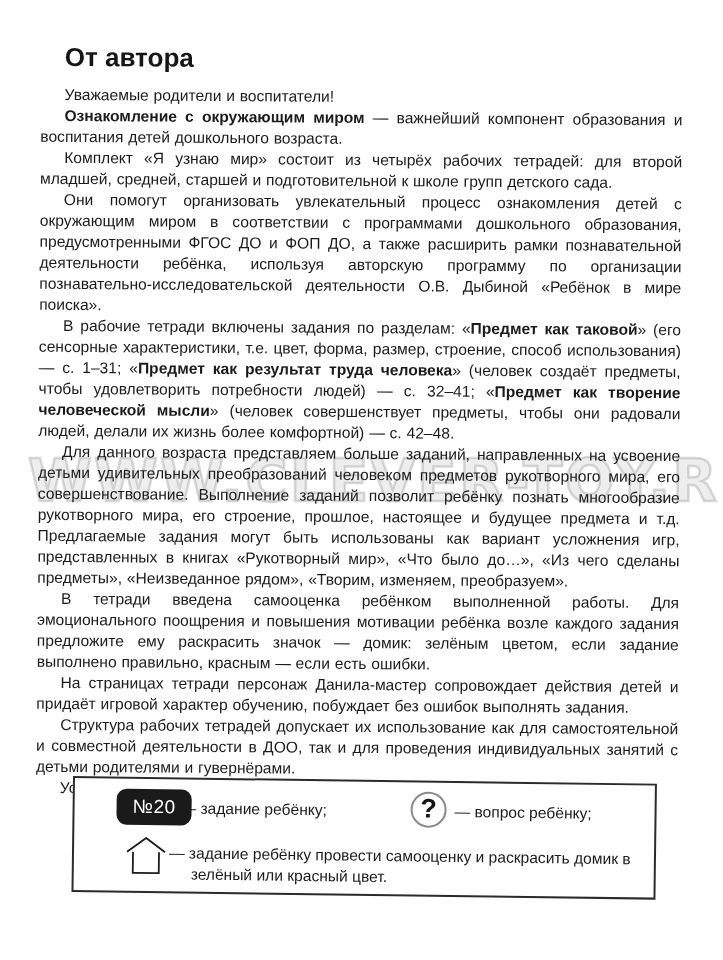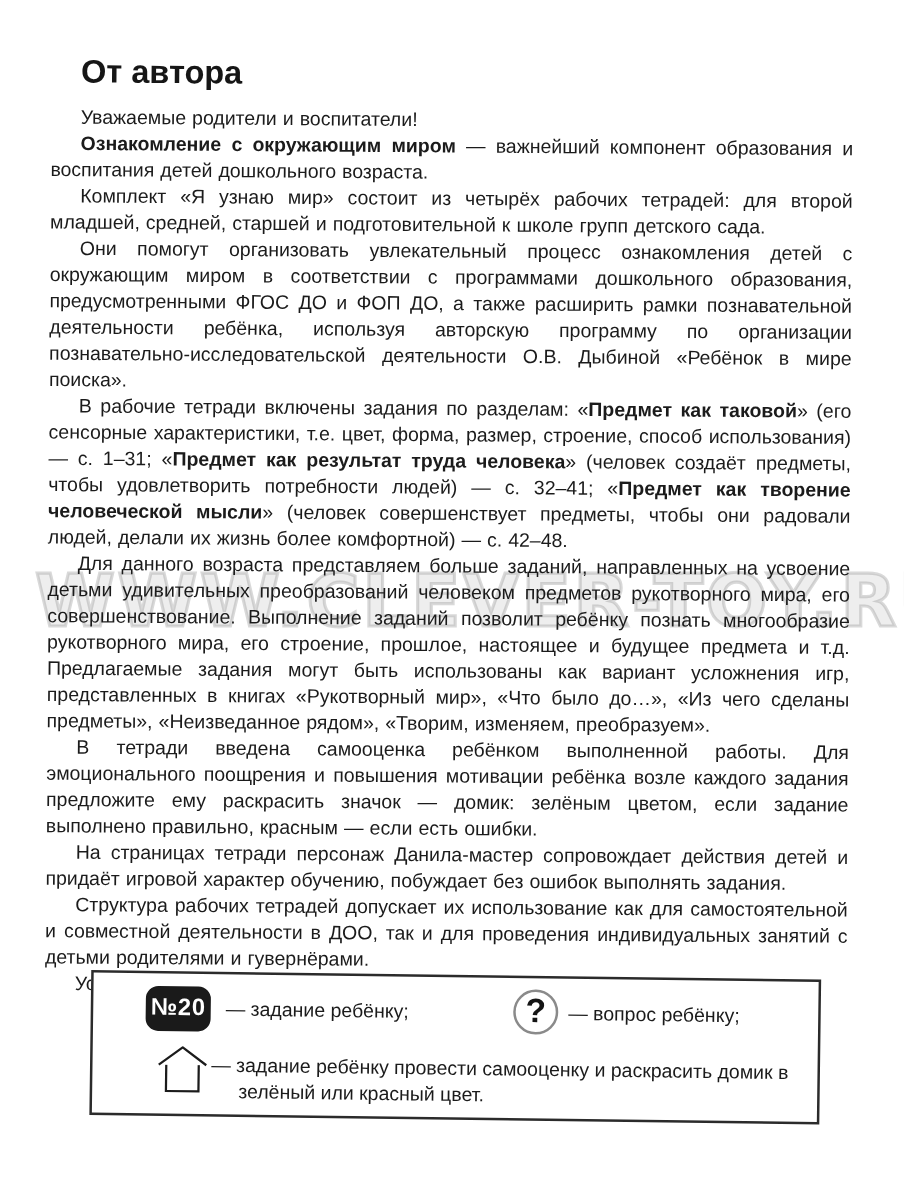--- a/index.html
+++ b/index.html
@@ -54,25 +54,25 @@
     left:73px;top:776px;
     width:580px;height:112px;
     border:2.5px solid #2b2b2b;
     background:#fff;
     transform:rotate(0.75deg);
     transform-origin:0 0;
     z-index:3;
   }
   .badge{
     position:absolute;left:42px;top:10px;
-    width:52px;height:36px;
+    width:75px;height:36px;
     background:#1a1a1a;color:#ffffff;
     border-radius:10px;
     display:flex;align-items:center;justify-content:center;
-    font-size:19px;font-weight:bold;
+    font-size:19px;font-weight:normal;
     letter-spacing:0.5px;
   }
   .legend-label{
     position:absolute;
     font-size:15.6px;line-height:21px;color:#1b1b1b;
   }
   .lbl-task{left:106px;top:18px;}
   .lbl-question{left:380px;top:18px;}
   .lbl-selfcheck{
     left:95px;top:63px;width:470px;

